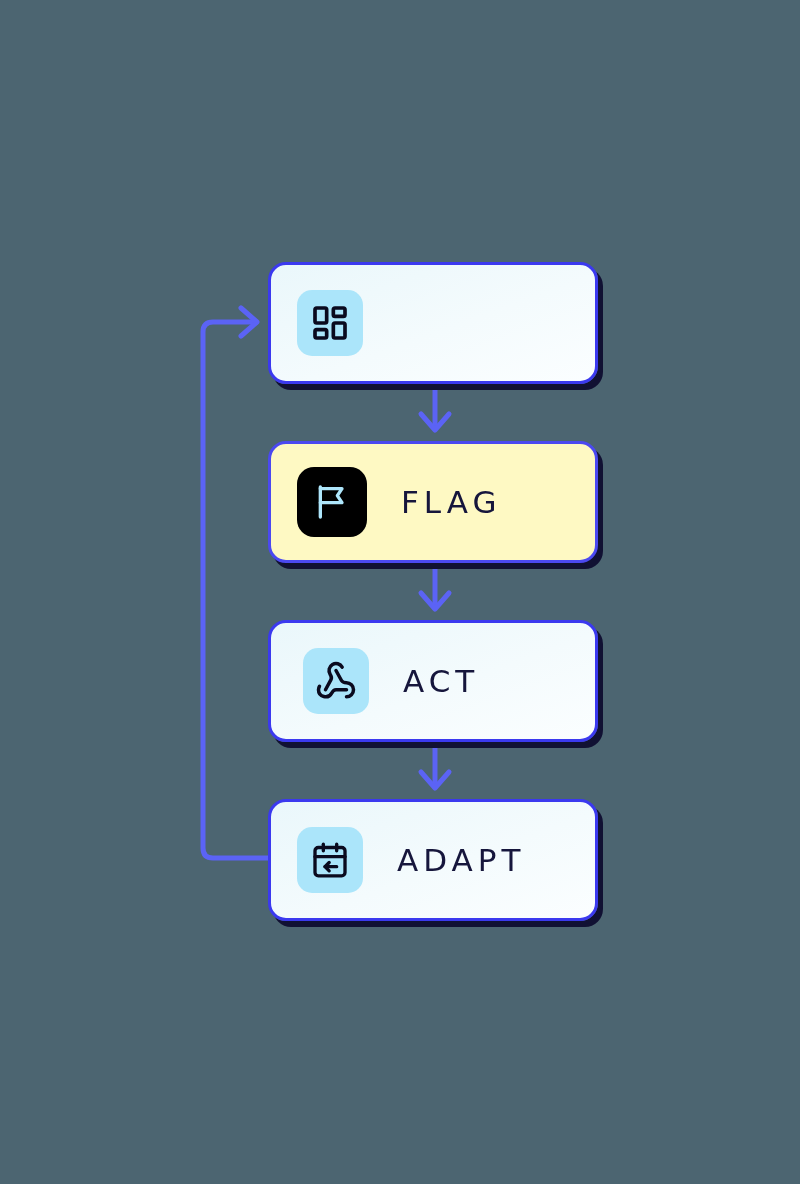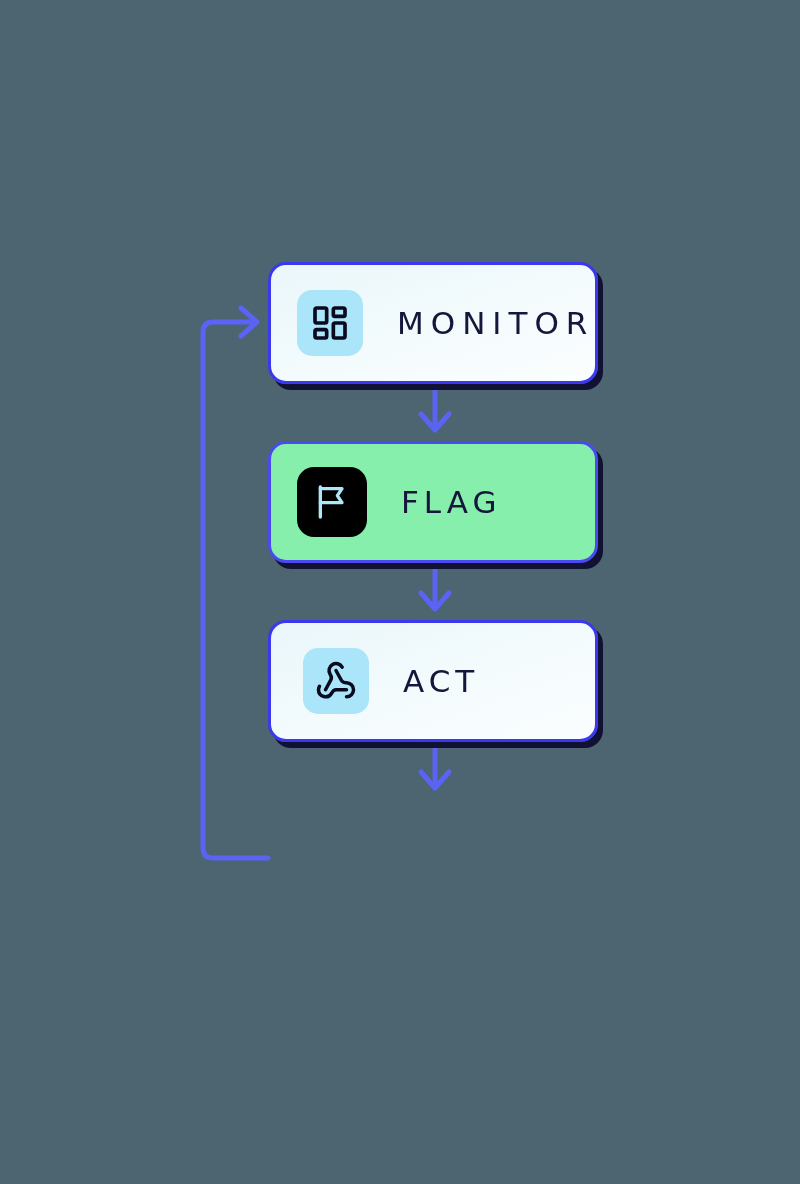--- a/index.html
+++ b/index.html
@@ -40,21 +40,21 @@
     border: 3px solid #3b39ef;
     border-radius: 18px;
     background: linear-gradient(160deg, #eaf7fb 0%, #f4fbfd 55%, #fbfeff 100%);
     box-shadow: 5px 6px 0 0 #111133;
     display: flex;
     align-items: center;
     padding-left: 26px;
     z-index: 3;
   }
   .node.is-active {
-    background: #86efac;
+    background: #fef9c3;
     border-color: #4b49f0;
   }
 
   #node-monitor { top: 262px; }
   #node-flag    { top: 441px; }
   #node-act     { top: 620px; padding-left: 32px; }
   #node-adapt   { top: 799px; }
 
   .icon-tile {
     width: 66px;
@@ -119,21 +119,20 @@
 
   <div class="node" id="node-monitor">
     <div class="icon-tile">
       <svg width="40" height="40" viewBox="0 0 24 24" fill="none" stroke="#0a0a1e" stroke-width="2.2" stroke-linecap="round" stroke-linejoin="round">
         <rect x="3" y="3" width="7" height="9" rx="1"></rect>
         <rect x="14" y="3" width="7" height="5" rx="1"></rect>
         <rect x="14" y="12" width="7" height="9" rx="1"></rect>
         <rect x="3" y="16" width="7" height="5" rx="1"></rect>
       </svg>
     </div>
-    <div class="node-label">MONITOR</div>
   </div>
 
   <div class="node is-active" id="node-flag">
     <div class="icon-tile tile-dark">
       <svg width="40" height="40" viewBox="0 0 24 24" fill="none" stroke="#aee6fb" stroke-width="2" stroke-linecap="round" stroke-linejoin="round">
         <path d="M5 21 V3"></path>
         <path d="M5 4 H18 L15.2 8.2 L18 12.4 H5"></path>
       </svg>
     </div>
     <div class="node-label">FLAG</div>
@@ -143,14 +142,27 @@
     <div class="icon-tile">
       <svg width="42" height="42" viewBox="0 0 24 24" fill="none" stroke="#0a0a1e" stroke-width="2" stroke-linecap="round" stroke-linejoin="round">
         <path d="M18 16.98h-5.99c-1.1 0-1.95.94-2.48 1.9A4 4 0 0 1 2 17c.01-.7.2-1.4.57-2"></path>
         <path d="m6 17 3.13-5.78c.53-.97.1-2.18-.5-3.1a4 4 0 1 1 6.89-4.06"></path>
         <path d="m12 6 3.13 5.73C15.66 12.7 16.9 13 18 13a4 4 0 0 1 0 8"></path>
       </svg>
     </div>
     <div class="node-label">ACT</div>
   </div>
 
+  <div class="node" id="node-adapt">
+    <div class="icon-tile">
+      <svg width="40" height="40" viewBox="0 0 24 24" fill="none" stroke="#0a0a1e" stroke-width="2" stroke-linecap="round" stroke-linejoin="round">
+        <rect x="3" y="4.5" width="18" height="17" rx="2"></rect>
+        <path d="M3 10h18"></path>
+        <path d="M8 2.5v4"></path>
+        <path d="M16 2.5v4"></path>
+        <path d="M16 16H9"></path>
+        <path d="M11.5 13.5 9 16l2.5 2.5"></path>
+      </svg>
+    </div>
+    <div class="node-label">ADAPT</div>
+  </div>
 
 </div>
 
 </body></html>

